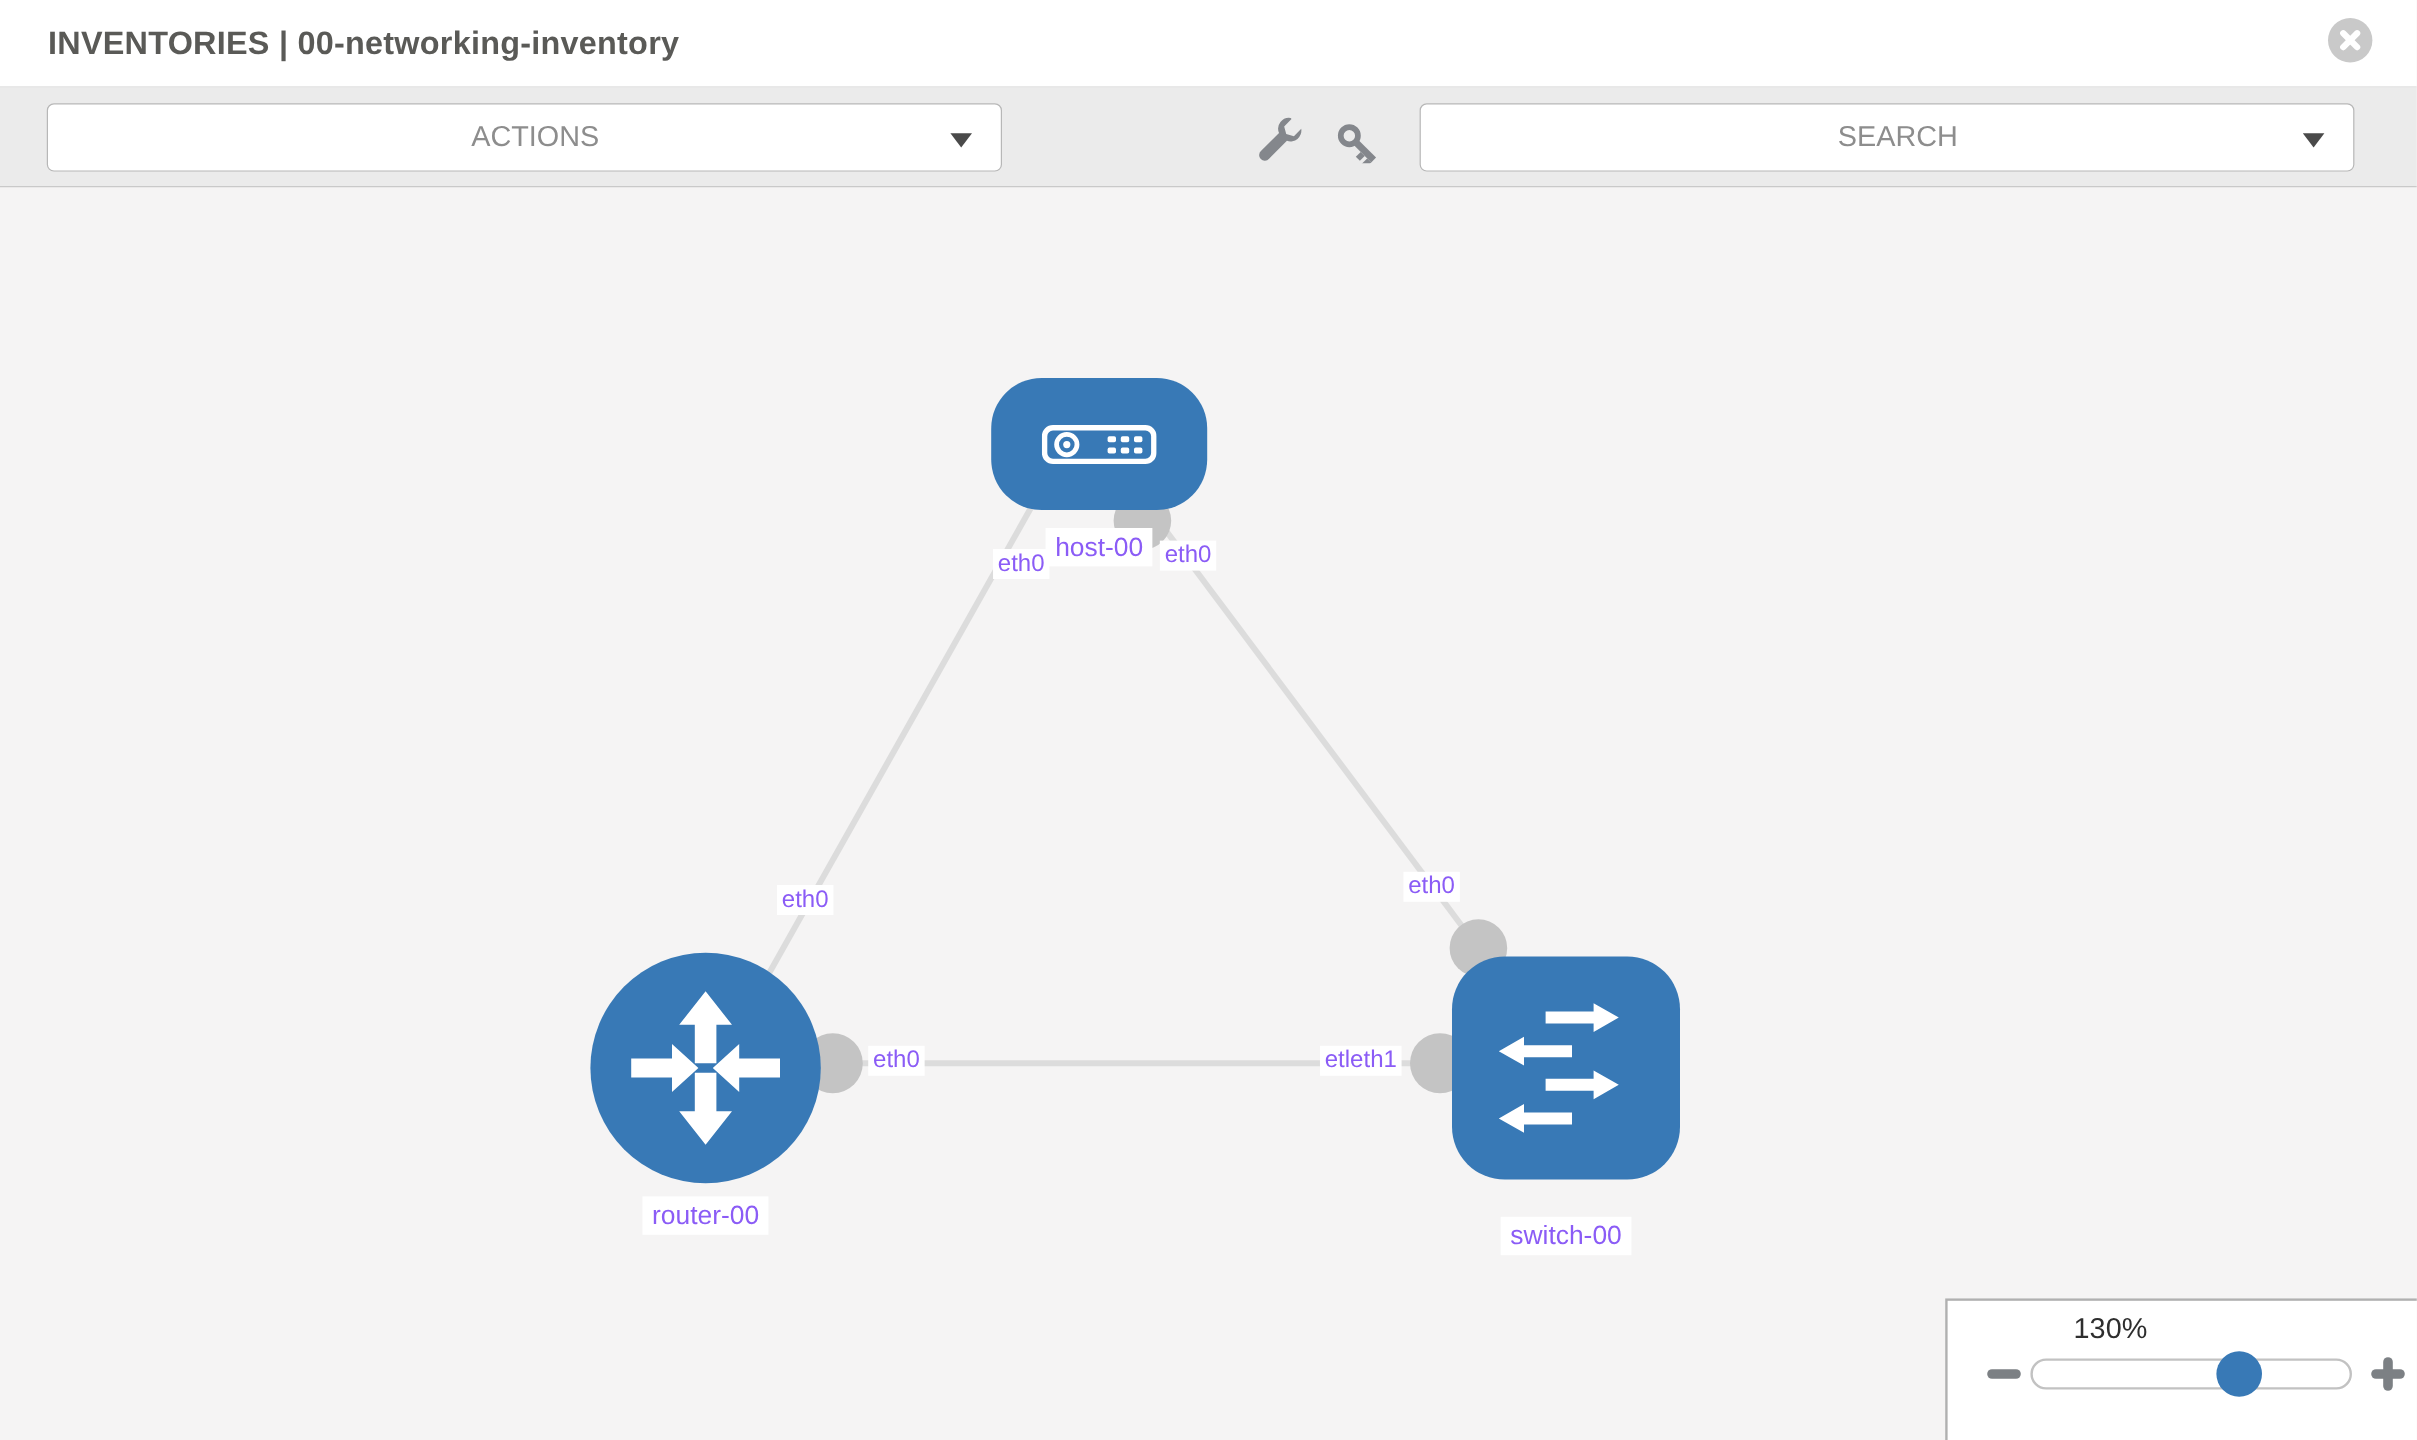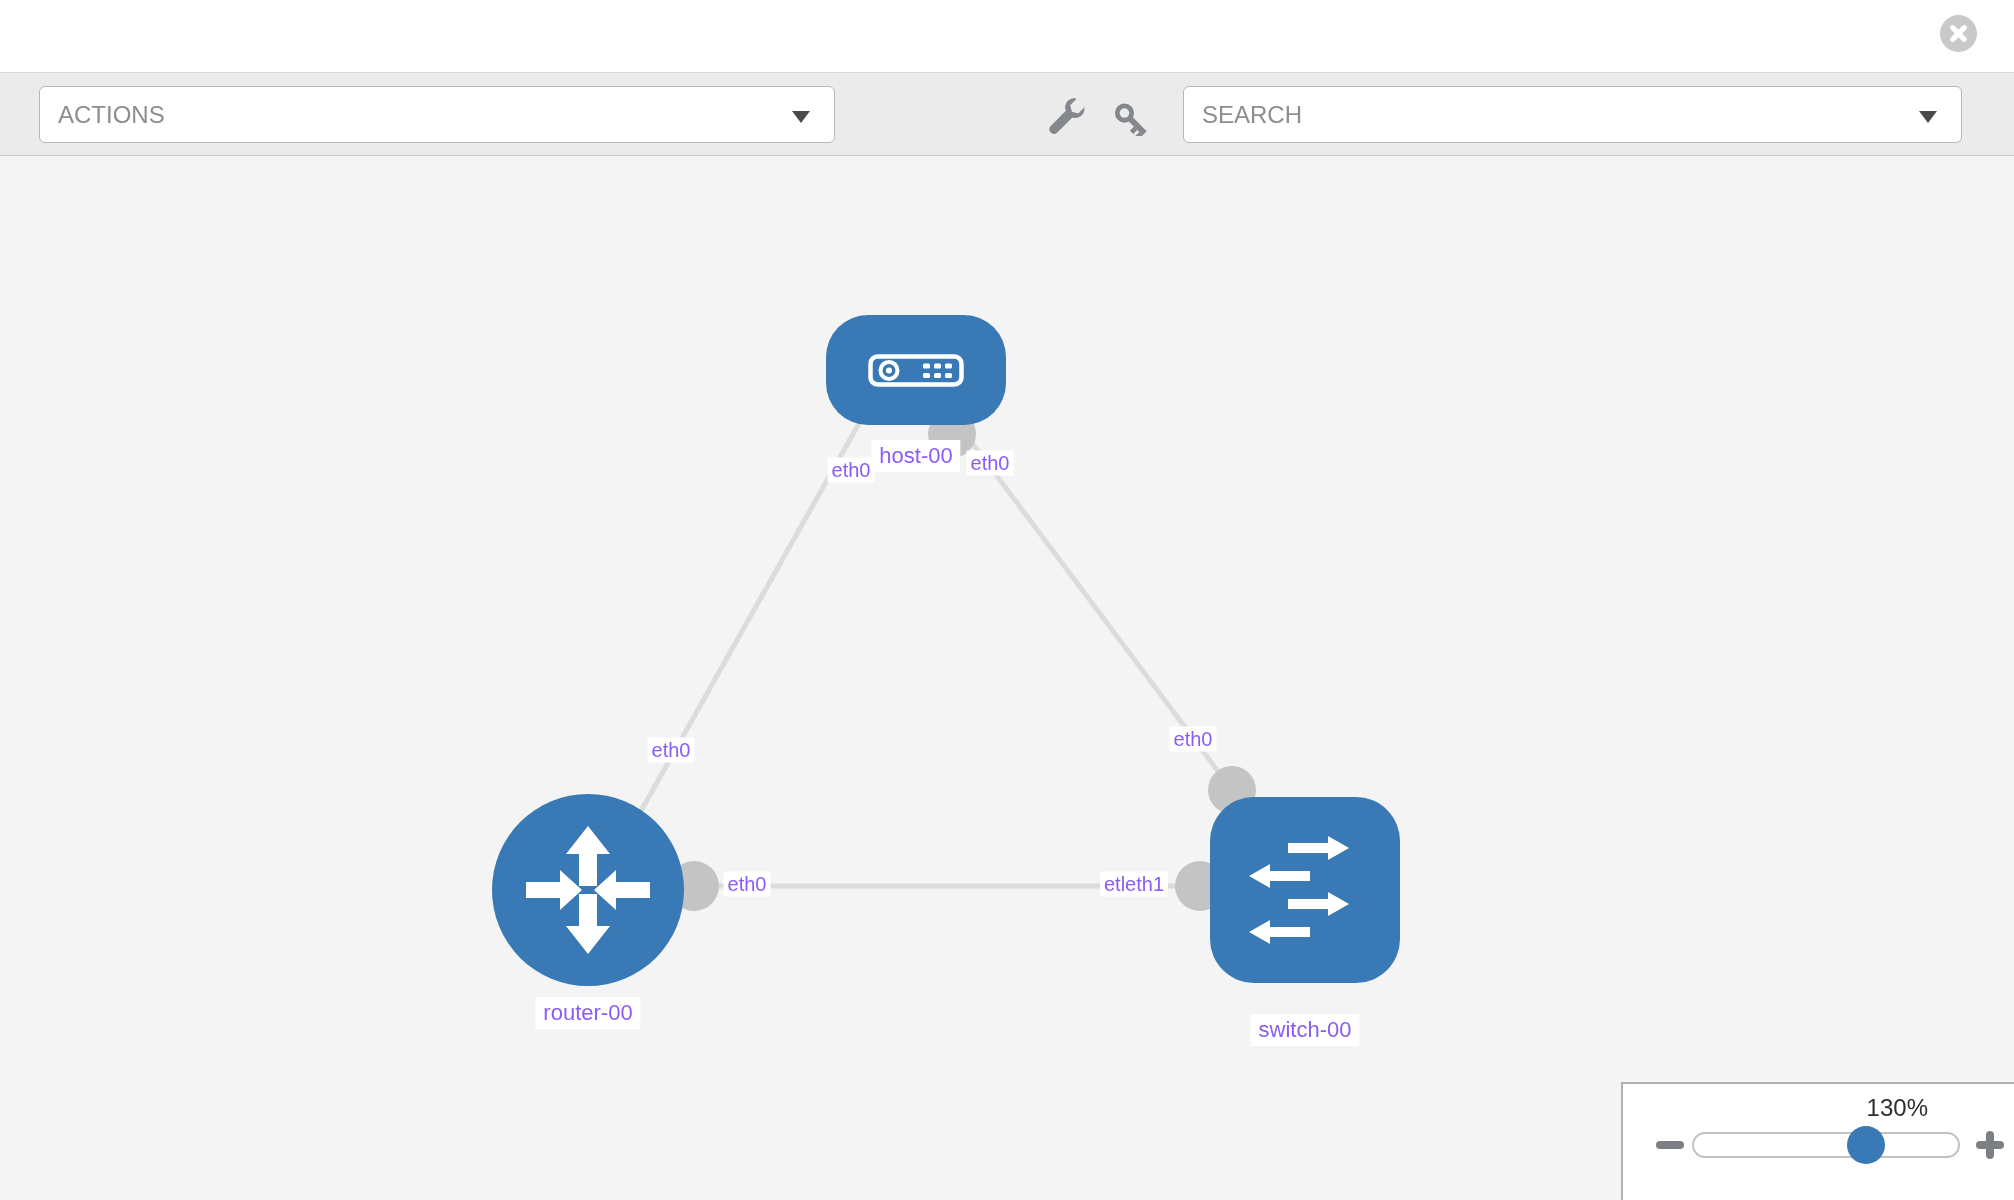--- a/index.html
+++ b/index.html
@@ -22,21 +22,21 @@
     border-radius:50%; background:#c9c9c9; cursor:pointer;
     display:flex; align-items:center; justify-content:center;
   }
   
   .toolbar {
     position:absolute; top:73px; left:0; width:2014px; height:83px;
     background:#ebebeb; border-bottom:1px solid #c9c9c9; z-index:10;
   }
   .select-box {
     position:absolute; top:13px; height:57px; background:#fff;
-    border:1px solid #b7b7b7; border-radius:6px; cursor:pointer;
+    border:1px solid #b7b7b7; border-radius:6px; cursor:pointer;text-align:center;
   }
   .select-box .select-label {
     display:block; line-height:55px; padding-left:18px;
     font-size:24px; color:#8d8d8d;
   }
   .caret-down {
     position:absolute; right:24px; top:24px; width:0; height:0;
     border-left:9px solid transparent; border-right:9px solid transparent;
     border-top:12px solid #4a4a4a;
   }
@@ -75,21 +75,21 @@
   .lbl-if-rt { left:671px;  top:750px; }
   .lbl-if-st { left:1193px; top:739px; }
   .lbl-if-rr { left:747px;  top:884px; }
   .lbl-if-sl { left:1134px; top:884px; }
   
   .zoom-panel {
     position:absolute; left:1621px; top:1082px; width:430px; height:150px;
     background:#ffffff; border:2px solid #b0b0b0; z-index:5;
   }
   .zoom-level {
-    position:absolute; left:105px; top:10px; width:200px; text-align:right;
+    position:absolute; left:105px; top:10px; width:200px; text-align:left;
     font-size:24px; color:#2e2e2e;
   }
   .zoom-minus {
     position:absolute; left:33px; top:57px; width:28px; height:8px;
     border-radius:4px; background:#7c8084; cursor:pointer;
   }
   .zoom-plus { position:absolute; left:353px; top:47px; width:28px; height:28px; cursor:pointer; }
   .zoom-plus .pv { position:absolute; left:10px; top:0;  width:8px;  height:28px; border-radius:4px; background:#7c8084; }
   .zoom-plus .ph { position:absolute; left:0;  top:10px; width:28px; height:8px;  border-radius:4px; background:#7c8084; }
   .zoom-track {
@@ -98,20 +98,21 @@
   }
   .zoom-handle {
     position:absolute; left:153px; top:-8px; width:38px; height:38px;
     border-radius:50%; background:#3879b6; cursor:grab;
   }
 </style>
 </head>
 <body>
 
 <div class="app-header">
+  <div class="app-title">INVENTORIES | 00-networking-inventory</div>
   <div class="close-btn">
     <svg width="21" height="21" viewBox="-10 -10 20 20">
       <path d="M-5.5 -5.5 L5.5 5.5 M-5.5 5.5 L5.5 -5.5" stroke="#ffffff" stroke-width="5" stroke-linecap="round"></path>
     </svg>
   </div>
 </div>
 
 <div class="toolbar">
   <div class="select-box actions-box">
     <span class="select-label">ACTIONS</span>

